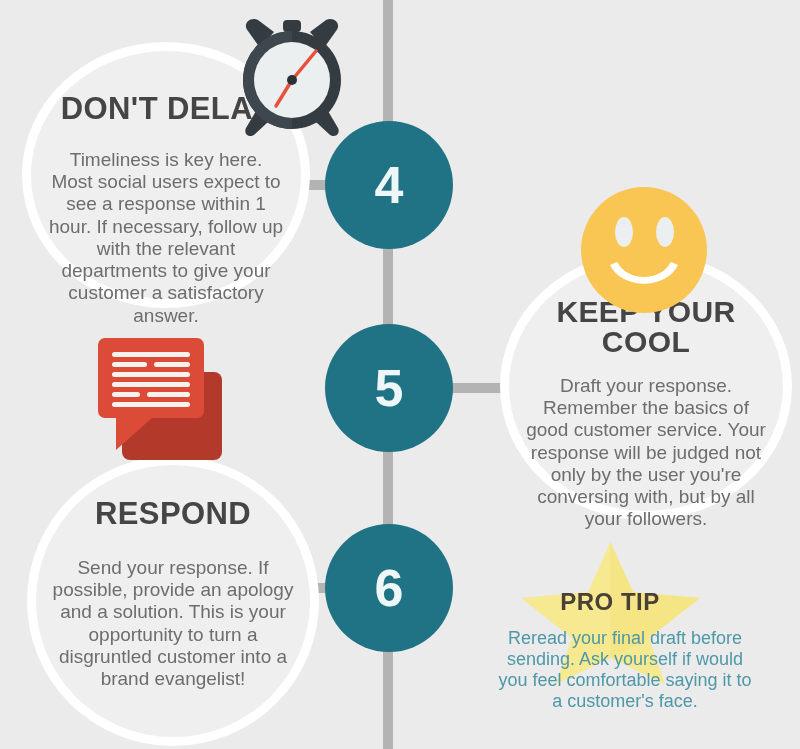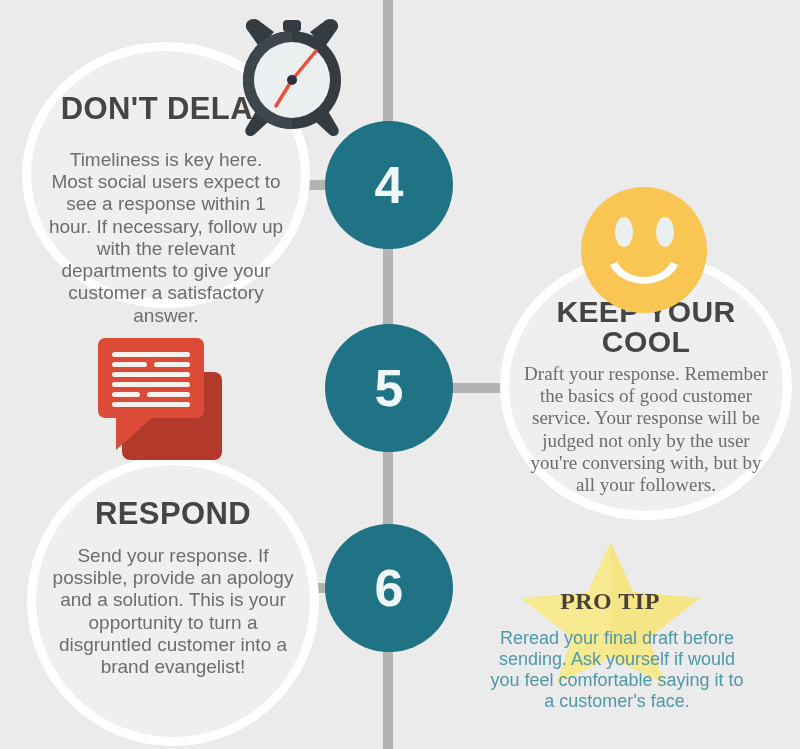--- a/index.html
+++ b/index.html
@@ -93,29 +93,29 @@
   }
   #bubble-dont-delay .title { font-size: 31px; margin-top: 42px; }
   #bubble-dont-delay .body { font-size: 19px; margin-top: 25px; width: 238px; }
 
   
   #bubble-keep-cool {
     left: 500px; top: 252px; width: 292px; height: 268px;
     padding: 0 16px;
   }
   #bubble-keep-cool .title { font-size: 30px; margin-top: 36px; }
-  #bubble-keep-cool .body { font-size: 19px; margin-top: 6px; width: 250px; font-family: Liberation Serif, serif; }
+  #bubble-keep-cool .body { font-size: 19px; margin-top: 18px; width: 250px; }
 
   
   #bubble-respond {
     left: 27px; top: 456px; width: 292px; height: 290px;
     padding: 0 18px;
   }
   #bubble-respond .title { font-size: 31px; margin-top: 33px; }
-  #bubble-respond .body { font-size: 19px; margin-top: 16px; width: 248px; }
+  #bubble-respond .body { font-size: 19px; margin-top: 28px; width: 248px; }
 
   
   #alarm-clock {
     position: absolute;
     left: 232px;
     top: 18px;
     width: 120px;
     height: 122px;
     z-index: 8;
   }
@@ -157,27 +157,27 @@
     height: 142px;
   }
   #pro-tip-title {
     position: absolute;
     left: 0;
     top: 50px;
     width: 260px;
     text-align: center;
     font-size: 24px;
     font-weight: 700;
-    font-family: Liberation Serif, serif;
+    font-family: Liberation Sans, sans-serif;
     color: #4a4038;
     letter-spacing: 0.5px;
   }
   #pro-tip-body {
     position: absolute;
-    left: 4px;
+    left: 12px;
     top: 90px;
     width: 266px;
     text-align: center;
     font-size: 18px;
     line-height: 1.17;
     color: #4e98a8;
     font-family: "Liberation Sans", sans-serif;
   }
 </style>
 </head>

